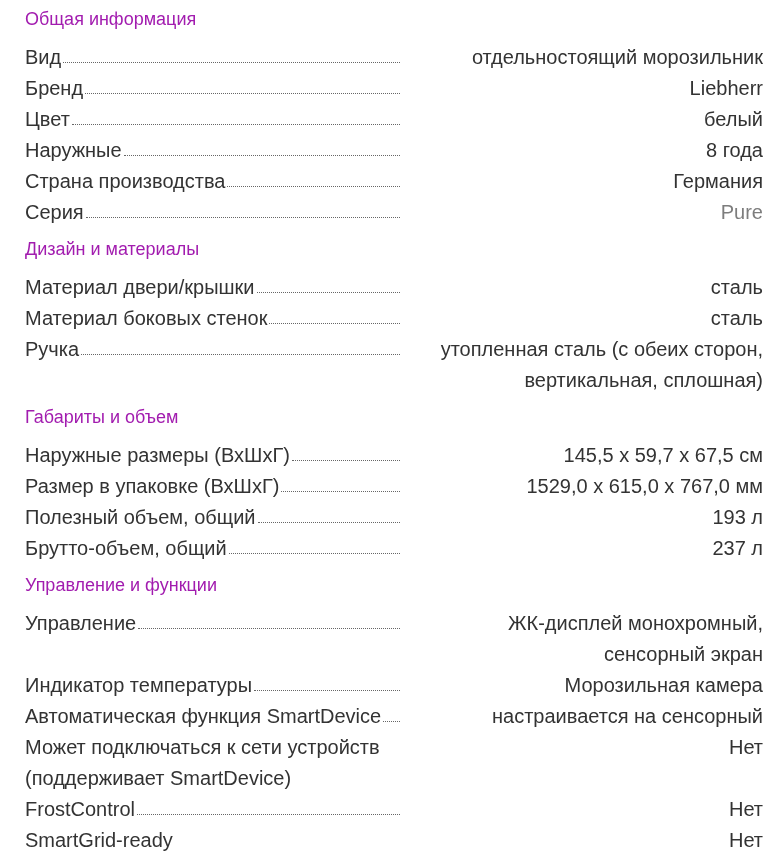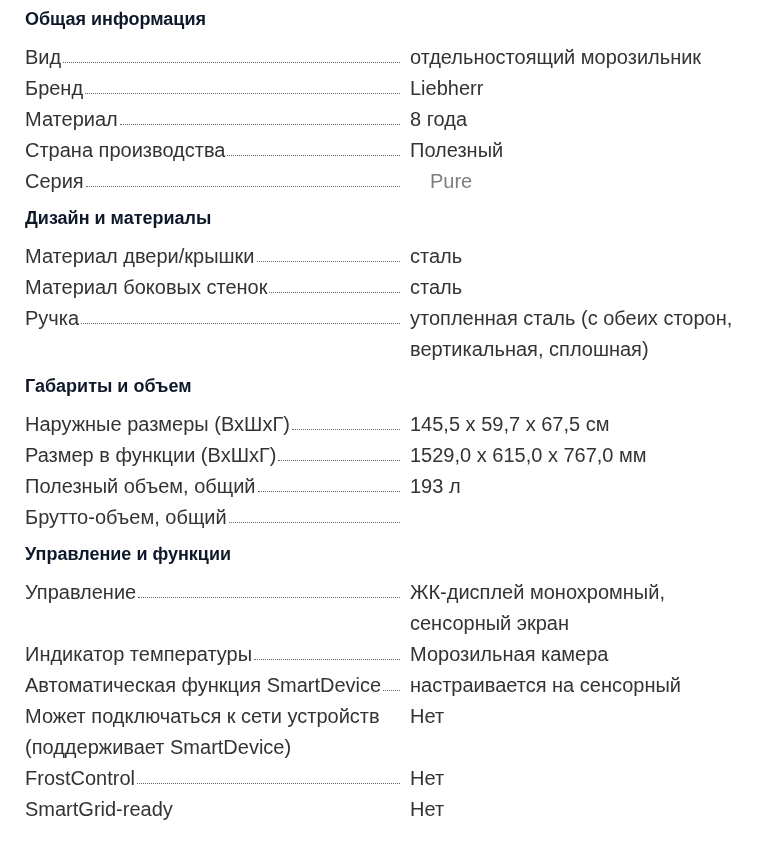--- a/index.html
+++ b/index.html
@@ -10,22 +10,22 @@
     font-family: "Liberation Sans", "DejaVu Sans", sans-serif;
     color: #333333;
     padding: 6px 10px 0 25px;
     overflow: hidden;
   }
   .spec-section { margin-top: 8px; }
   .spec-section:first-of-type { margin-top: 0; }
   .section-title {
     font-size: 18px;
     line-height: 26px;
-    font-weight: 700;
-    color: #0f172a;
+    font-weight: 400;
+    color: #a21caf;
     margin-bottom: 10px;
   }
   .spec-row {
     display: flex;
     align-items: baseline;
     font-size: 20px;
     line-height: 31px;
   }
   .spec-left {
     flex: 0 0 385px;
@@ -36,21 +36,21 @@
   }
   .spec-label { flex: 0 1 auto; color: #333333; }
   .dot-leader {
     flex: 1 1 12px;
     min-width: 12px;
     border-bottom: 1px dotted #666666;
     margin: 0 4px 0 2px;
     transform: translateY(-1px);
   }
   .spec-row.no-dots .dot-leader { border-bottom: none; }
-  .spec-value { flex: 1 1 auto; color: #333333; }
+  .spec-value { flex: 1 1 auto; color: #333333; text-align: right; }
   .spec-value.muted-link { color: #7d7d7d; cursor: pointer; margin-left: 20px; }
 </style>
 </head>
 <body>
 
 <main id="spec-root">
   <section class="spec-section">
     <h2 class="section-title">Общая информация</h2>
     <div class="section-rows">
   <div class="spec-row">
@@ -62,35 +62,42 @@
   </div>
 
   <div class="spec-row">
     <div class="spec-left">
       <span class="spec-label">Бренд</span>
       <span class="dot-leader"></span>
     </div>
     <div class="spec-value">Liebherr</div>
   </div>
 
-
-  <div class="spec-row">
-    <div class="spec-left">
-      <span class="spec-label">Материал</span>
+  <div class="spec-row">
+    <div class="spec-left">
+      <span class="spec-label">Цвет</span>
+      <span class="dot-leader"></span>
+    </div>
+    <div class="spec-value">белый</div>
+  </div>
+
+  <div class="spec-row">
+    <div class="spec-left">
+      <span class="spec-label">Наружные</span>
       <span class="dot-leader"></span>
     </div>
     <div class="spec-value">8 года</div>
   </div>
 
   <div class="spec-row">
     <div class="spec-left">
       <span class="spec-label">Страна производства</span>
       <span class="dot-leader"></span>
     </div>
-    <div class="spec-value">Полезный</div>
+    <div class="spec-value">Германия</div>
   </div>
 
   <div class="spec-row">
     <div class="spec-left">
       <span class="spec-label">Серия</span>
       <span class="dot-leader"></span>
     </div>
     <div class="spec-value muted-link">Pure</div>
   </div>
 </div>
@@ -131,39 +138,40 @@
   <div class="spec-row">
     <div class="spec-left">
       <span class="spec-label">Наружные размеры (ВхШхГ)</span>
       <span class="dot-leader"></span>
     </div>
     <div class="spec-value">145,5 x 59,7 x 67,5 см</div>
   </div>
 
   <div class="spec-row">
     <div class="spec-left">
-      <span class="spec-label">Размер в функции (ВхШхГ)</span>
+      <span class="spec-label">Размер в упаковке (ВхШхГ)</span>
       <span class="dot-leader"></span>
     </div>
     <div class="spec-value">1529,0 x 615,0 x 767,0 мм</div>
   </div>
 
   <div class="spec-row">
     <div class="spec-left">
       <span class="spec-label">Полезный объем, общий</span>
       <span class="dot-leader"></span>
     </div>
     <div class="spec-value">193 л</div>
   </div>
 
   <div class="spec-row">
     <div class="spec-left">
       <span class="spec-label">Брутто-объем, общий</span>
       <span class="dot-leader"></span>
     </div>
+    <div class="spec-value">237 л</div>
   </div>
 </div>
   </section>
 
   <section class="spec-section">
     <h2 class="section-title">Управление и функции</h2>
     <div class="section-rows">
   <div class="spec-row">
     <div class="spec-left">
       <span class="spec-label">Управление</span>

